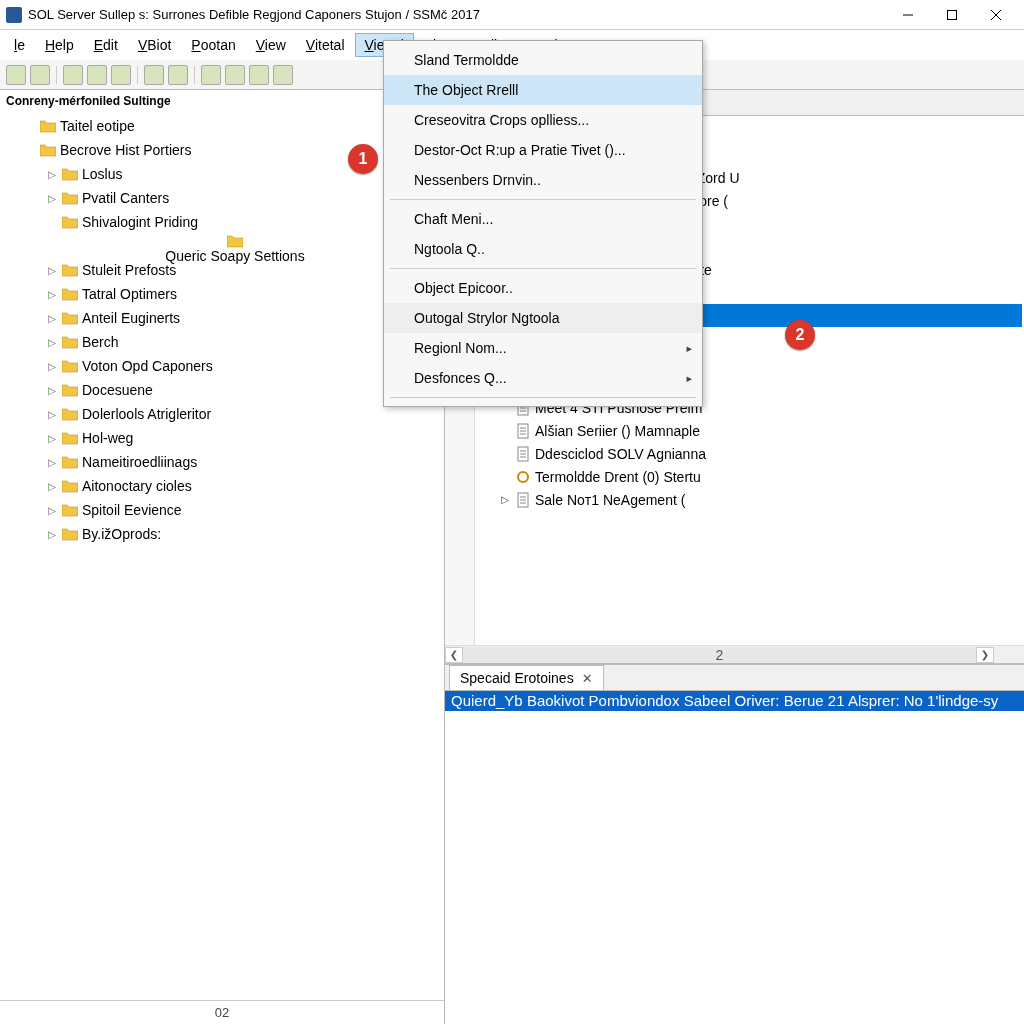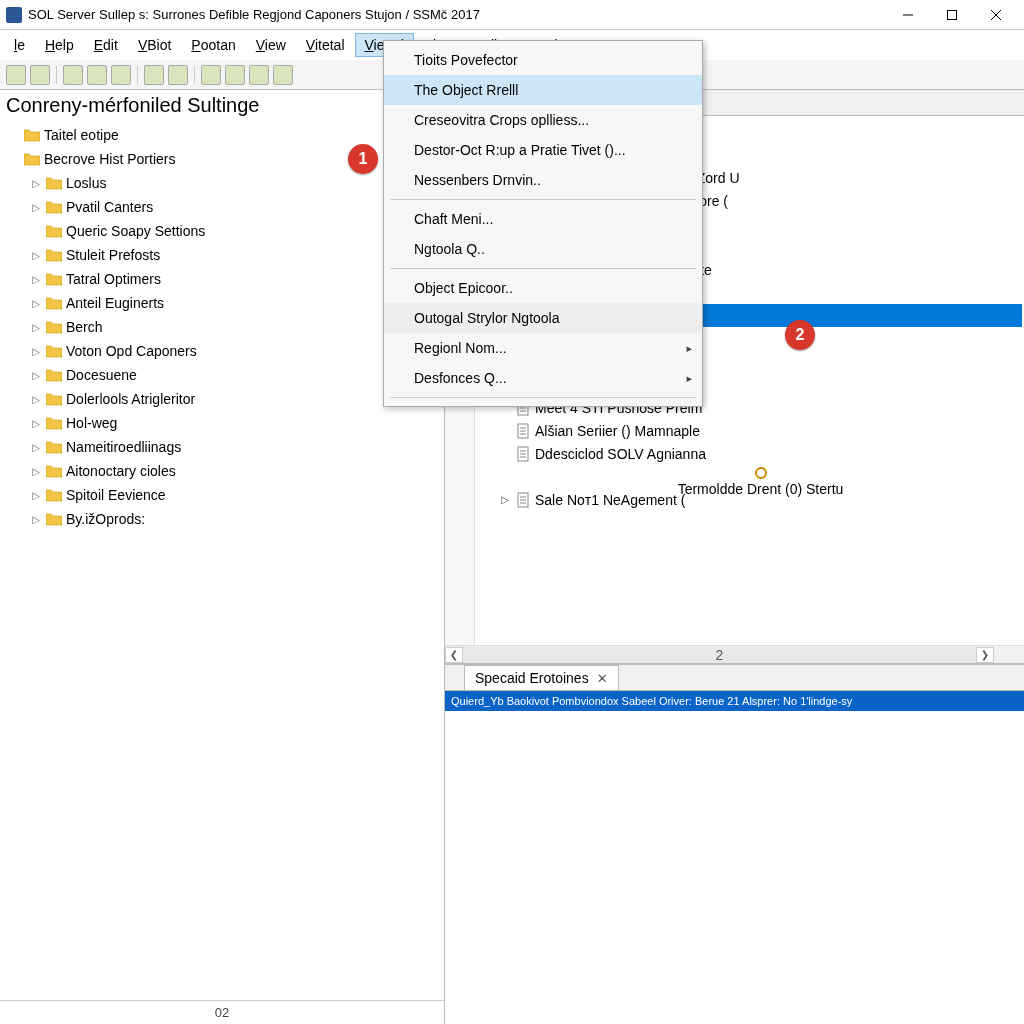--- a/index.html
+++ b/index.html
@@ -22,22 +22,22 @@
 .toolbar { height:30px; display:flex; align-items:center; gap:4px; padding:0 6px; border-bottom:1px solid #bbb; background:#f5f5f5; }
 .toolbar .tbtn { width:20px; height:20px; background:#d7e4bc; border:1px solid #aaa; border-radius:2px; }
 .toolbar .sep { width:1px; height:18px; background:#ccc; margin:0 2px; }
 
 
 .workspace { position:absolute; top:90px; left:0; right:0; bottom:0; display:flex; }
 .left-panel { width:445px; border-right:1px solid #bbb; display:flex; flex-direction:column; background:#fff; }
 .right-side { flex:1; display:flex; flex-direction:column; }
 
 
-.panel-header { padding:4px 6px; font-size:20px; }
-.tree { flex:1; overflow:auto; padding:2px 4px; }
+.panel-header { padding:4px 6px; font-size:12px;font-weight:bold; }
+.tree { flex:1; overflow:auto; padding:2px 20px; }
 .tree-row { display:flex; align-items:center; height:24px; padding-left:4px; cursor:default; }
 .tree-row .expander { width:12px; text-align:center; color:#666; font-size:10px; }
 .tree-row .folder { width:16px; height:14px; margin:0 4px; }
 .folder svg { width:16px; height:14px; }
 .tree-row .label { white-space:nowrap; }
 
 .left-status { height:24px; border-top:1px solid #ccc; display:flex; align-items:center; justify-content:center; font-size:13px; color:#444; }
 
 
 .right-top { flex:1; display:flex; flex-direction:column; border-bottom:1px solid #bbb; }
@@ -56,21 +56,21 @@
 
 
 .hscroll { height:18px; display:flex; align-items:center; border-top:1px solid #ddd; background:#f0f0f0; }
 .hscroll .arrow { width:18px; height:16px; display:flex; align-items:center; justify-content:center; border:1px solid #ccc; background:#fff; font-size:10px; color:#555; }
 .hscroll .track { flex:1; height:16px; background:#e8e8e8; display:flex; align-items:center; justify-content:center; font-size:12px; color:#555; }
 
 
 .bottom-panel { height:360px; display:flex; flex-direction:column; border-top:1px solid #bbb; }
 .bottom-tabs { height:26px; display:flex; align-items:center; background:#f0f0f0; border-bottom:1px solid #bbb; }
 .out-body { flex:1; background:#fff; overflow:auto; }
-.out-line { height:20px; line-height:20px; padding:0 6px; font-size:11px; }
+.out-line { height:20px; line-height:20px; padding:0 6px; font-size:15px; }
 .out-line.sel { background:#0a64c7; color:#fff; }
 
 
 .dropdown { position:absolute; top:40px; left:383px; width:320px; background:#f7f7f7; border:1px solid #aaa; box-shadow:2px 2px 6px rgba(0,0,0,0.25); padding:4px 0; z-index:20; }
 .dd-item { height:30px; display:flex; align-items:center; padding:0 28px 0 30px; cursor:default; position:relative; }
 .dd-item.hover { background:#cde6f7; }
 .dd-item.grey { background:#eee; }
 .dd-sep { height:1px; background:#ccc; margin:4px 6px; }
 .dd-sub::after { content:"▸"; position:absolute; right:10px; font-size:11px; color:#444; }
 
@@ -169,20 +169,27 @@
           <span class="folder"><svg viewBox="0 0 16 14">
               <path class="ic-folder" d="M0 2 h5 l2 2 h9 v9 h-16 z"></path>
             </svg></span>
           <span class="label">Pvatil Canters</span>
         </div>
         <div class="tree-row" style="padding-left: 26px;">
           <span class="expander"></span>
           <span class="folder"><svg viewBox="0 0 16 14">
               <path class="ic-folder" d="M0 2 h5 l2 2 h9 v9 h-16 z"></path>
             </svg></span>
+          <span class="label">Shivalogint Priding</span>
+        </div>
+        <div class="tree-row" style="padding-left: 26px; flex-direction: column;">
+          <span class="expander"></span>
+          <span class="folder"><svg viewBox="0 0 16 14">
+              <path class="ic-folder" d="M0 2 h5 l2 2 h9 v9 h-16 z"></path>
+            </svg></span>
           <span class="label">Queric Soapy Settions</span>
         </div>
         <div class="tree-row" style="padding-left: 26px;">
           <span class="expander">▷</span>
           <span class="folder"><svg viewBox="0 0 16 14">
               <path class="ic-folder" d="M0 2 h5 l2 2 h9 v9 h-16 z"></path>
             </svg></span>
           <span class="label">Stuleit Prefosts</span>
         </div>
         <div class="tree-row" style="padding-left: 26px;">
@@ -413,21 +420,21 @@
             <div class="rt-row" style="padding-left: 22px;">
               <span class="expander"></span>
               <span class="icn">
                 <svg viewBox="0 0 16 16">
                   <rect class="ic-doc" x="3" y="1" width="10" height="14"></rect>
                   <path stroke="#888" d="M5 5h6M5 8h6M5 11h6"></path>
                 </svg>
               </span>
               <span>Ddesciclod SOLV Agnianna</span>
             </div>
-            <div class="rt-row" style="padding-left: 22px; flex-direction: column;">
+            <div class="rt-row" style="padding-left: 22px;">
               <span class="expander"></span>
               <span class="icn">
                 <svg viewBox="0 0 16 16">
                   <circle class="ic-ring" cx="8" cy="8" r="5"></circle>
                 </svg>
               </span>
               <span>Termoldde Drent (0) Stertu</span>
             </div>
             <div class="rt-row" style="padding-left: 22px;">
               <span class="expander">▷</span>
@@ -446,34 +453,34 @@
         <div class="track">
             <span>2</span>
           </div>
         <div class="arrow">❯</div>
         <div style="width:30px"></div>
       </div>
     </div>
 
     <div class="bottom-panel">
       <div class="bottom-tabs">
-        <div class="tab" style="margin-left:19px;">
+        <div class="tab" style="margin-left:4px;">
           <span>Specaid Erotoines</span>
           <span class="x">✕</span>
         </div>
       </div>
       <div class="out-body">
         <div class="out-line sel">Quierd_Yb Baokivot Pombviondox Sabeel Oriver: Berue 21 Alsprer: No 1'lindge-sy</div>
       </div>
     </div>
   </div>
 </div>
 
 <div class="dropdown" id="dropdown">
-    <div class="dd-item">Tioits Povefector</div>
+    <div class="dd-item">Sland Termoldde</div>
     <div class="dd-item hover">The Object Rrelll</div>
     <div class="dd-item">Cresеovitra Crops oplliess...</div>
     <div class="dd-item">Destor-Oct R:up a Pratie Tivet ()...</div>
     <div class="dd-item">Nessenbers Drnvin..</div>
     <div class="dd-sep"></div>
     <div class="dd-item">Chaft Meni...</div>
     <div class="dd-item">Ngtoola Q..</div>
     <div class="dd-sep"></div>
     <div class="dd-item">Object Epicoor..</div>
     <div class="dd-item grey">Outogal Strylor Ngtoola</div>

